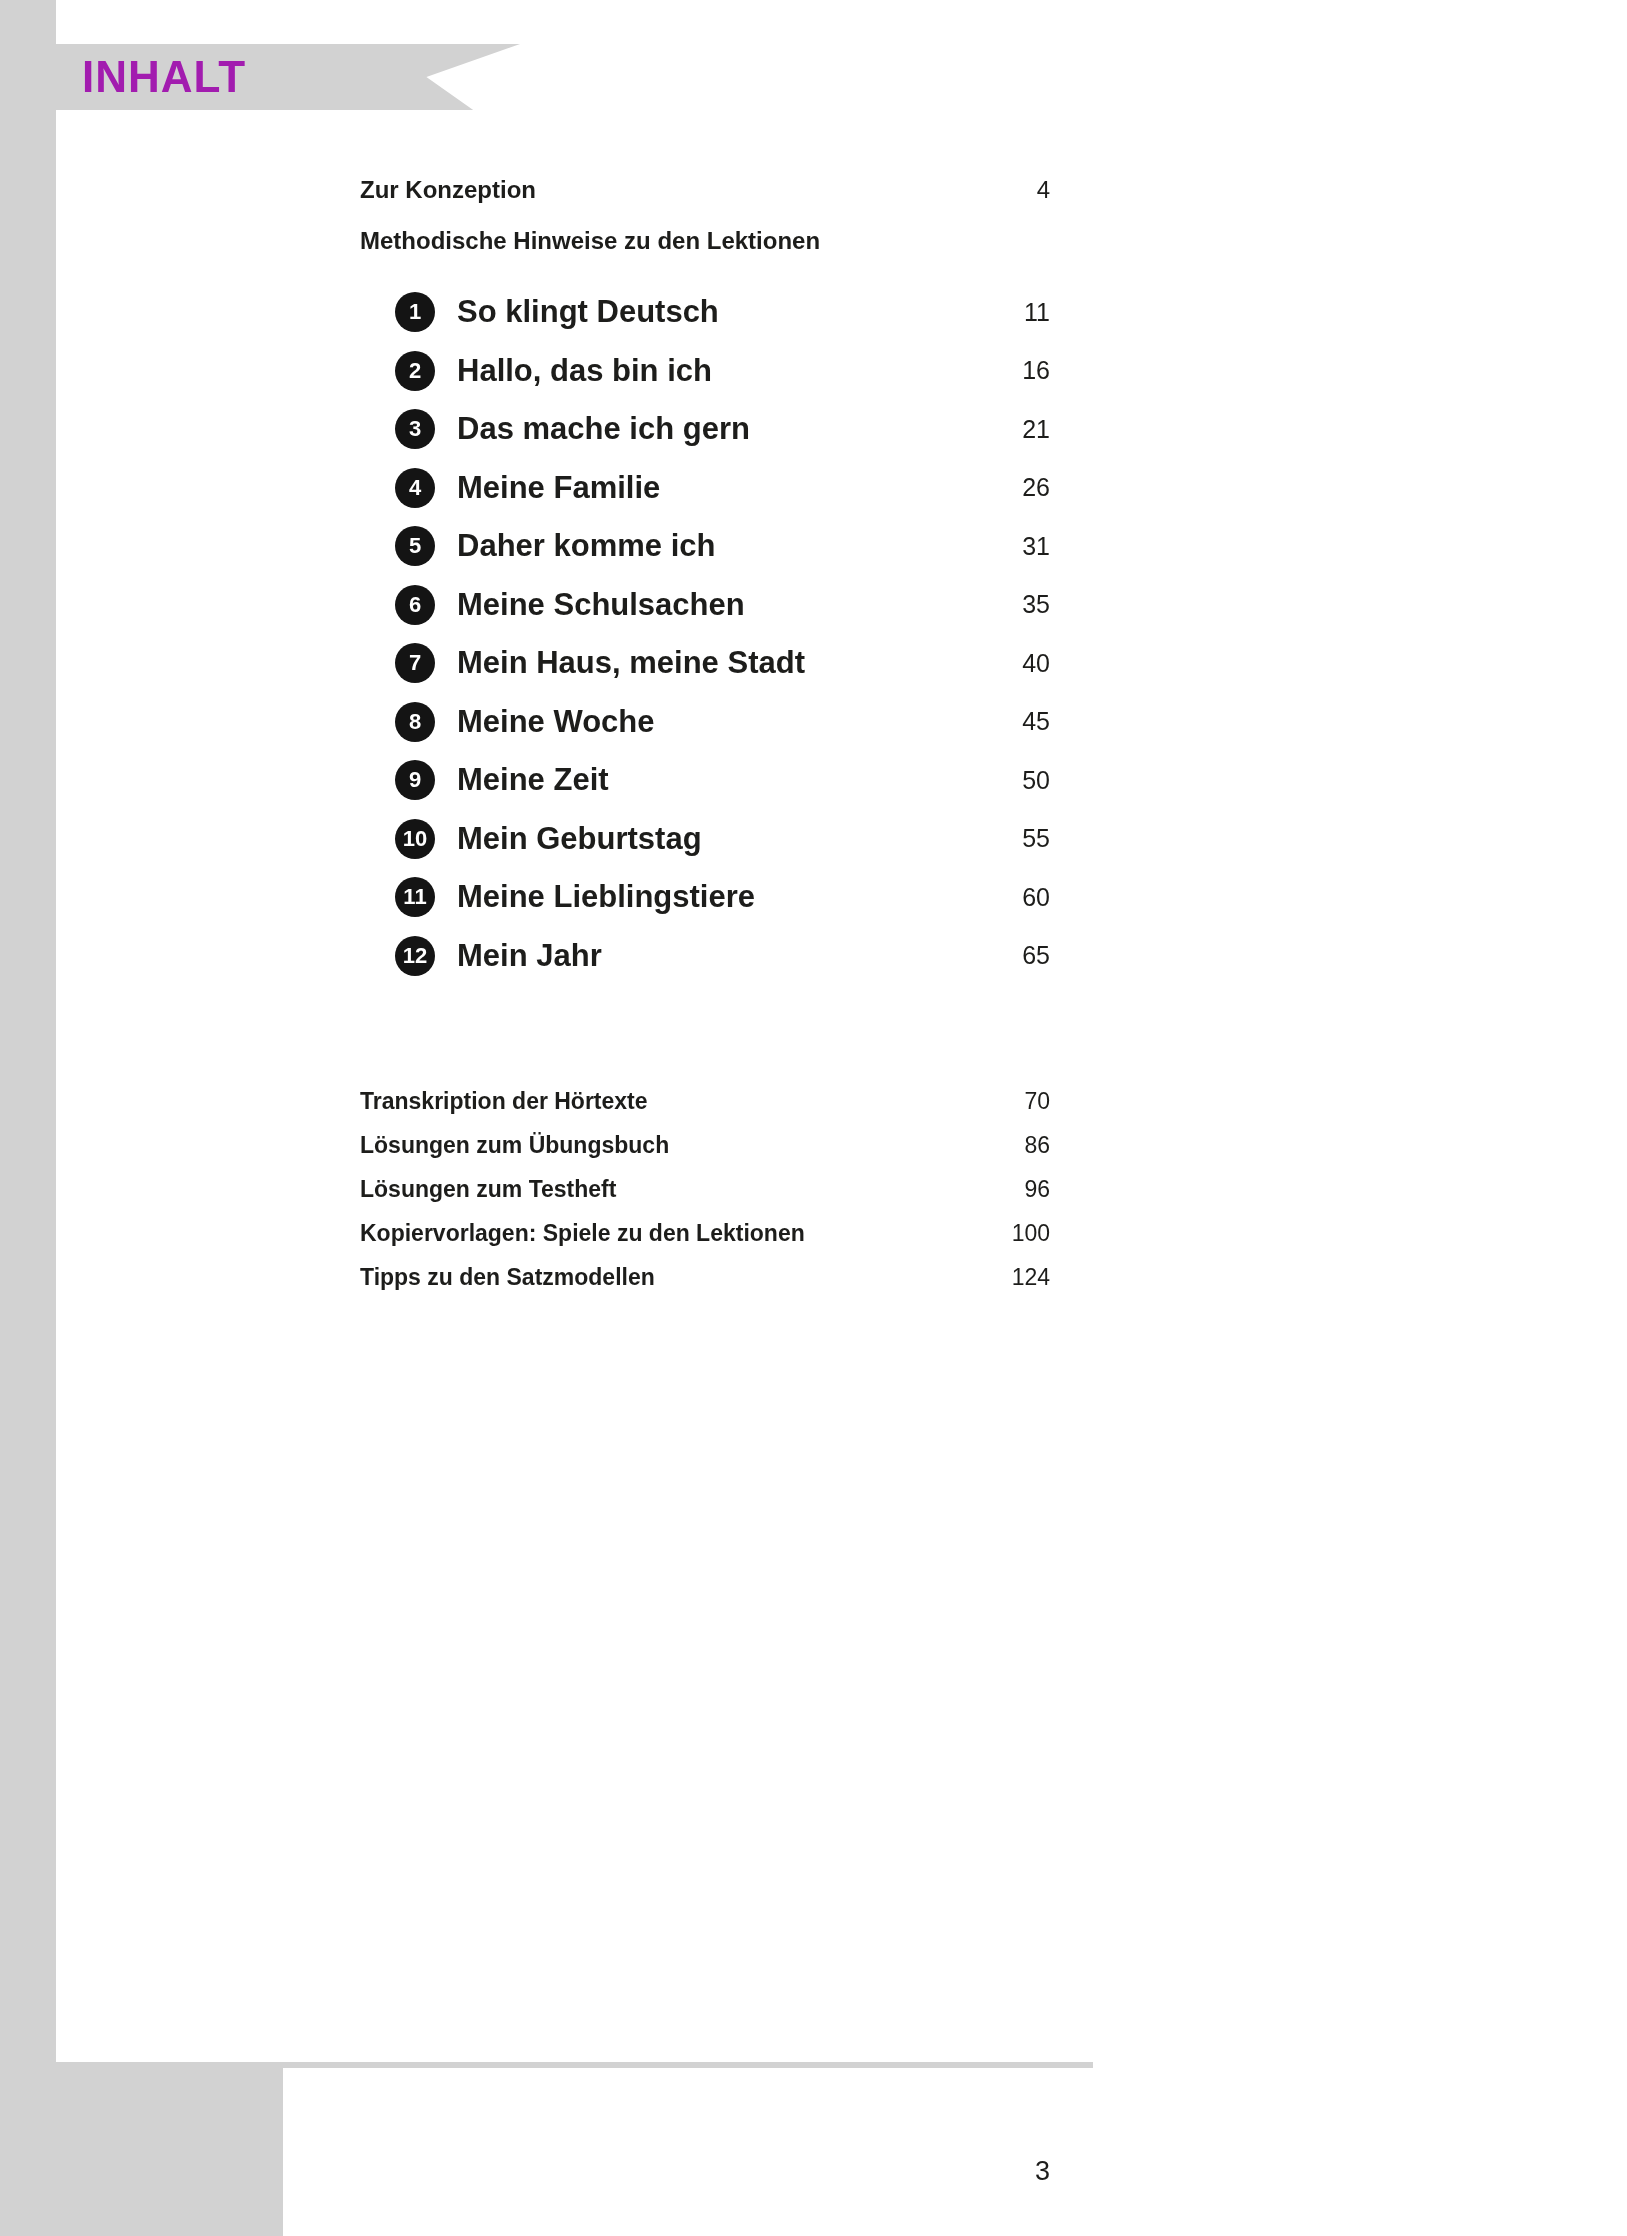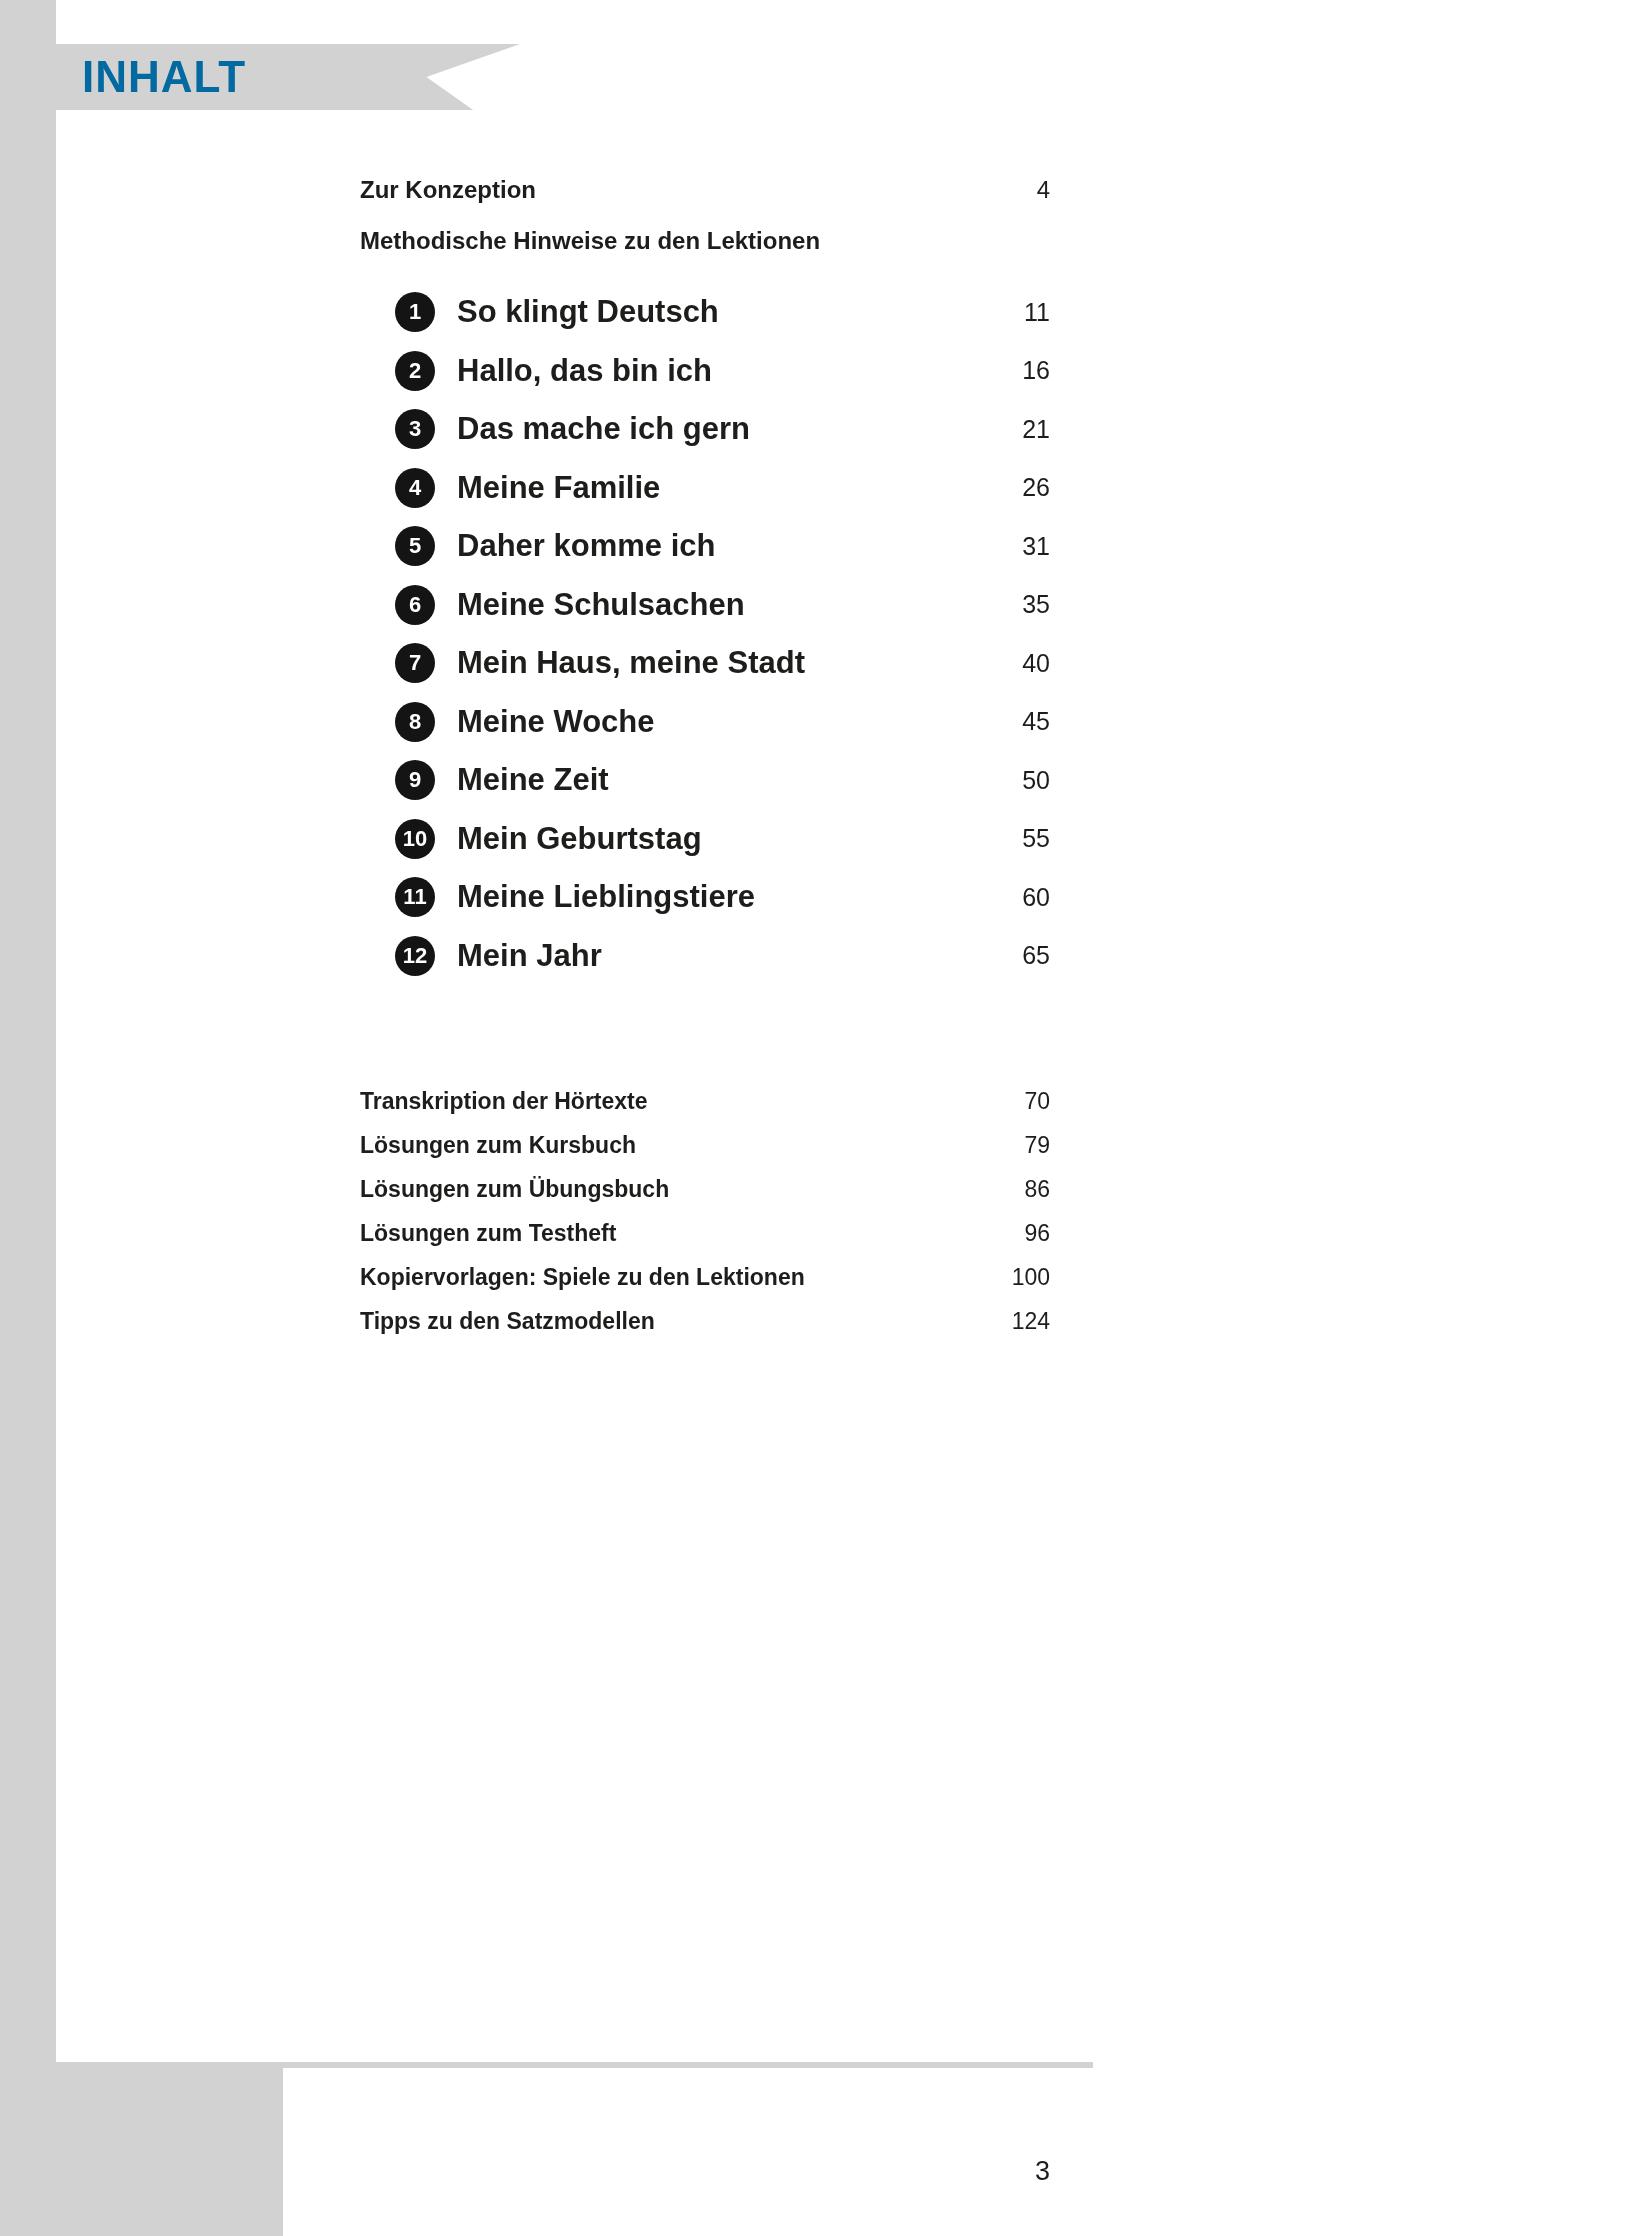--- a/index.html
+++ b/index.html
@@ -25,21 +25,21 @@
     background: #d2d2d2;
     clip-path: polygon(0 0, 100% 0, 82% 50%, 91% 100%, 0 100%);
     display: flex;
     align-items: center;
   }
   .banner-title {
     font-size: 44px;
     font-weight: 800;
     letter-spacing: 1px;
     padding-left: 82px;
-    color: #0369a1;
+    color: #a21caf;
   }
   .front-row {
     position: absolute;
     top: 140px; left: 360px;
     width: 690px;
     display: flex;
     align-items: baseline;
     justify-content: space-between;
   }
   .front-label { font-size: 24px; font-weight: bold; margin-top: 36px; }
@@ -198,24 +198,20 @@
     <span class="lesson-page">65</span>
   </div>
 </div>
 
 <div class="back-items">
   <div class="back-row">
     <span class="back-label">Transkription der Hörtexte</span>
     <span class="back-page">70</span>
   </div>
   <div class="back-row">
-    <span class="back-label">Lösungen zum Kursbuch</span>
-    <span class="back-page">79</span>
-  </div>
-  <div class="back-row">
     <span class="back-label">Lösungen zum Übungsbuch</span>
     <span class="back-page">86</span>
   </div>
   <div class="back-row">
     <span class="back-label">Lösungen zum Testheft</span>
     <span class="back-page">96</span>
   </div>
   <div class="back-row">
     <span class="back-label">Kopiervorlagen: Spiele zu den Lektionen</span>
     <span class="back-page">100</span>

